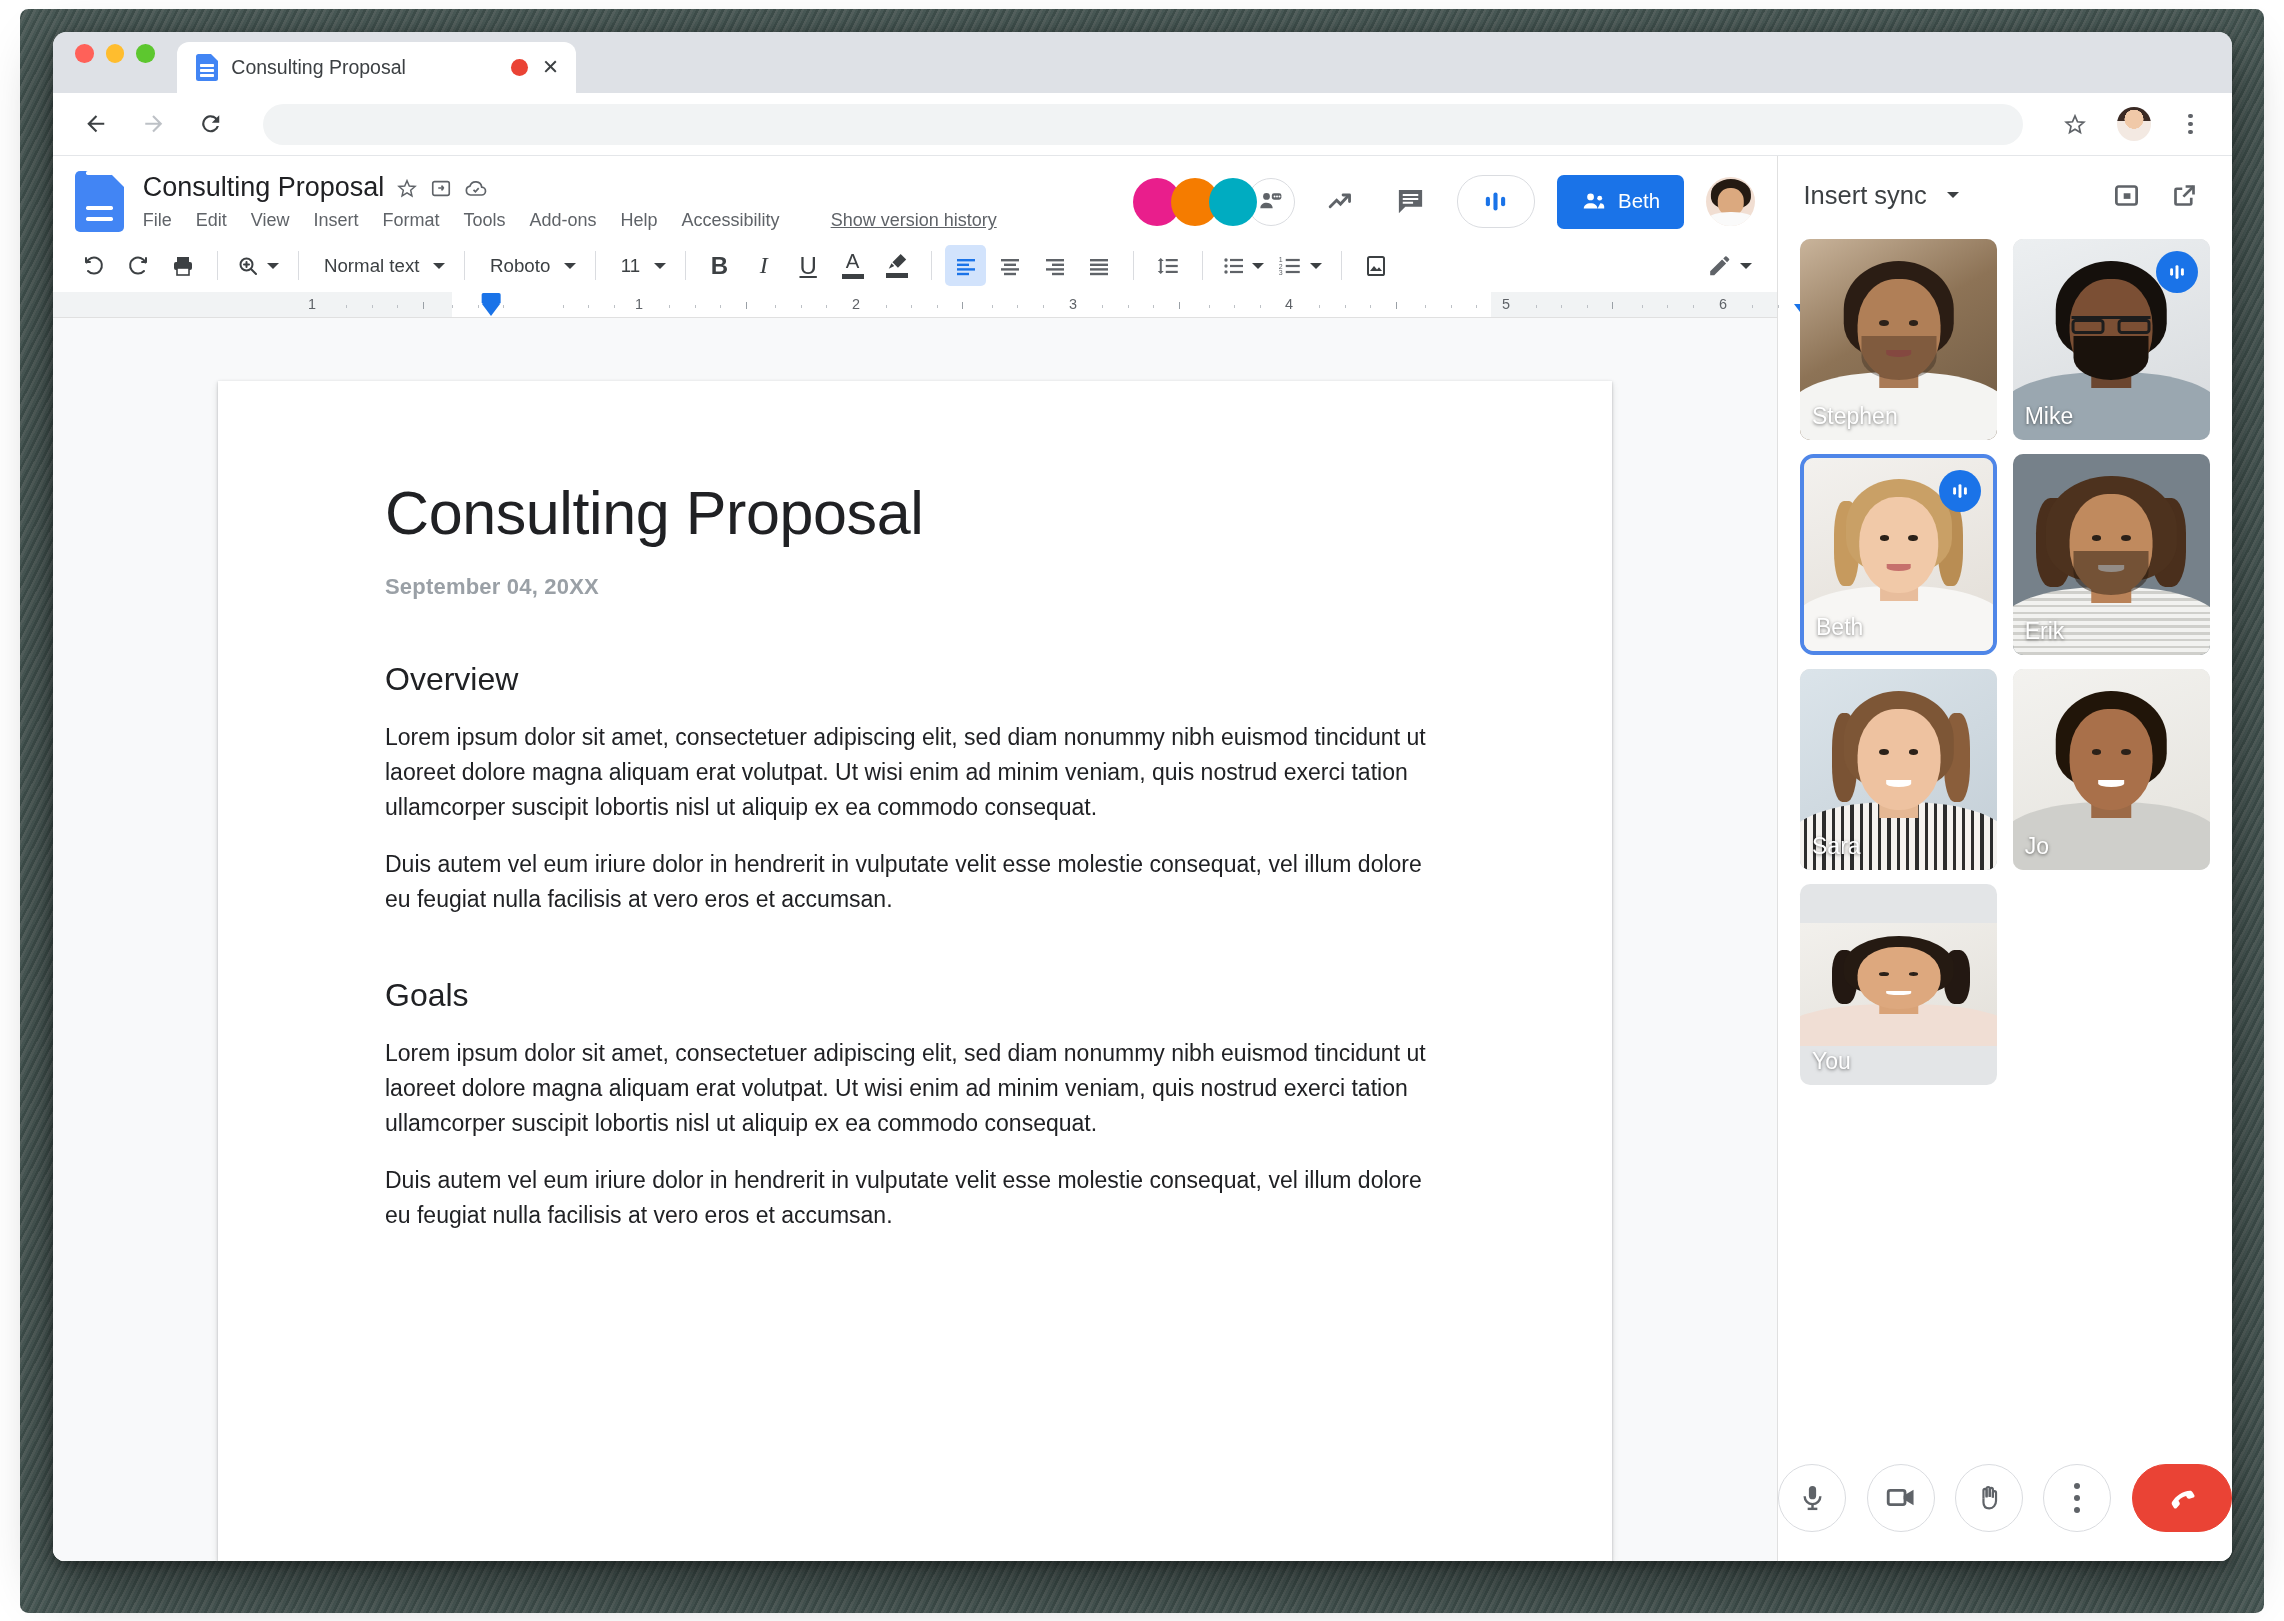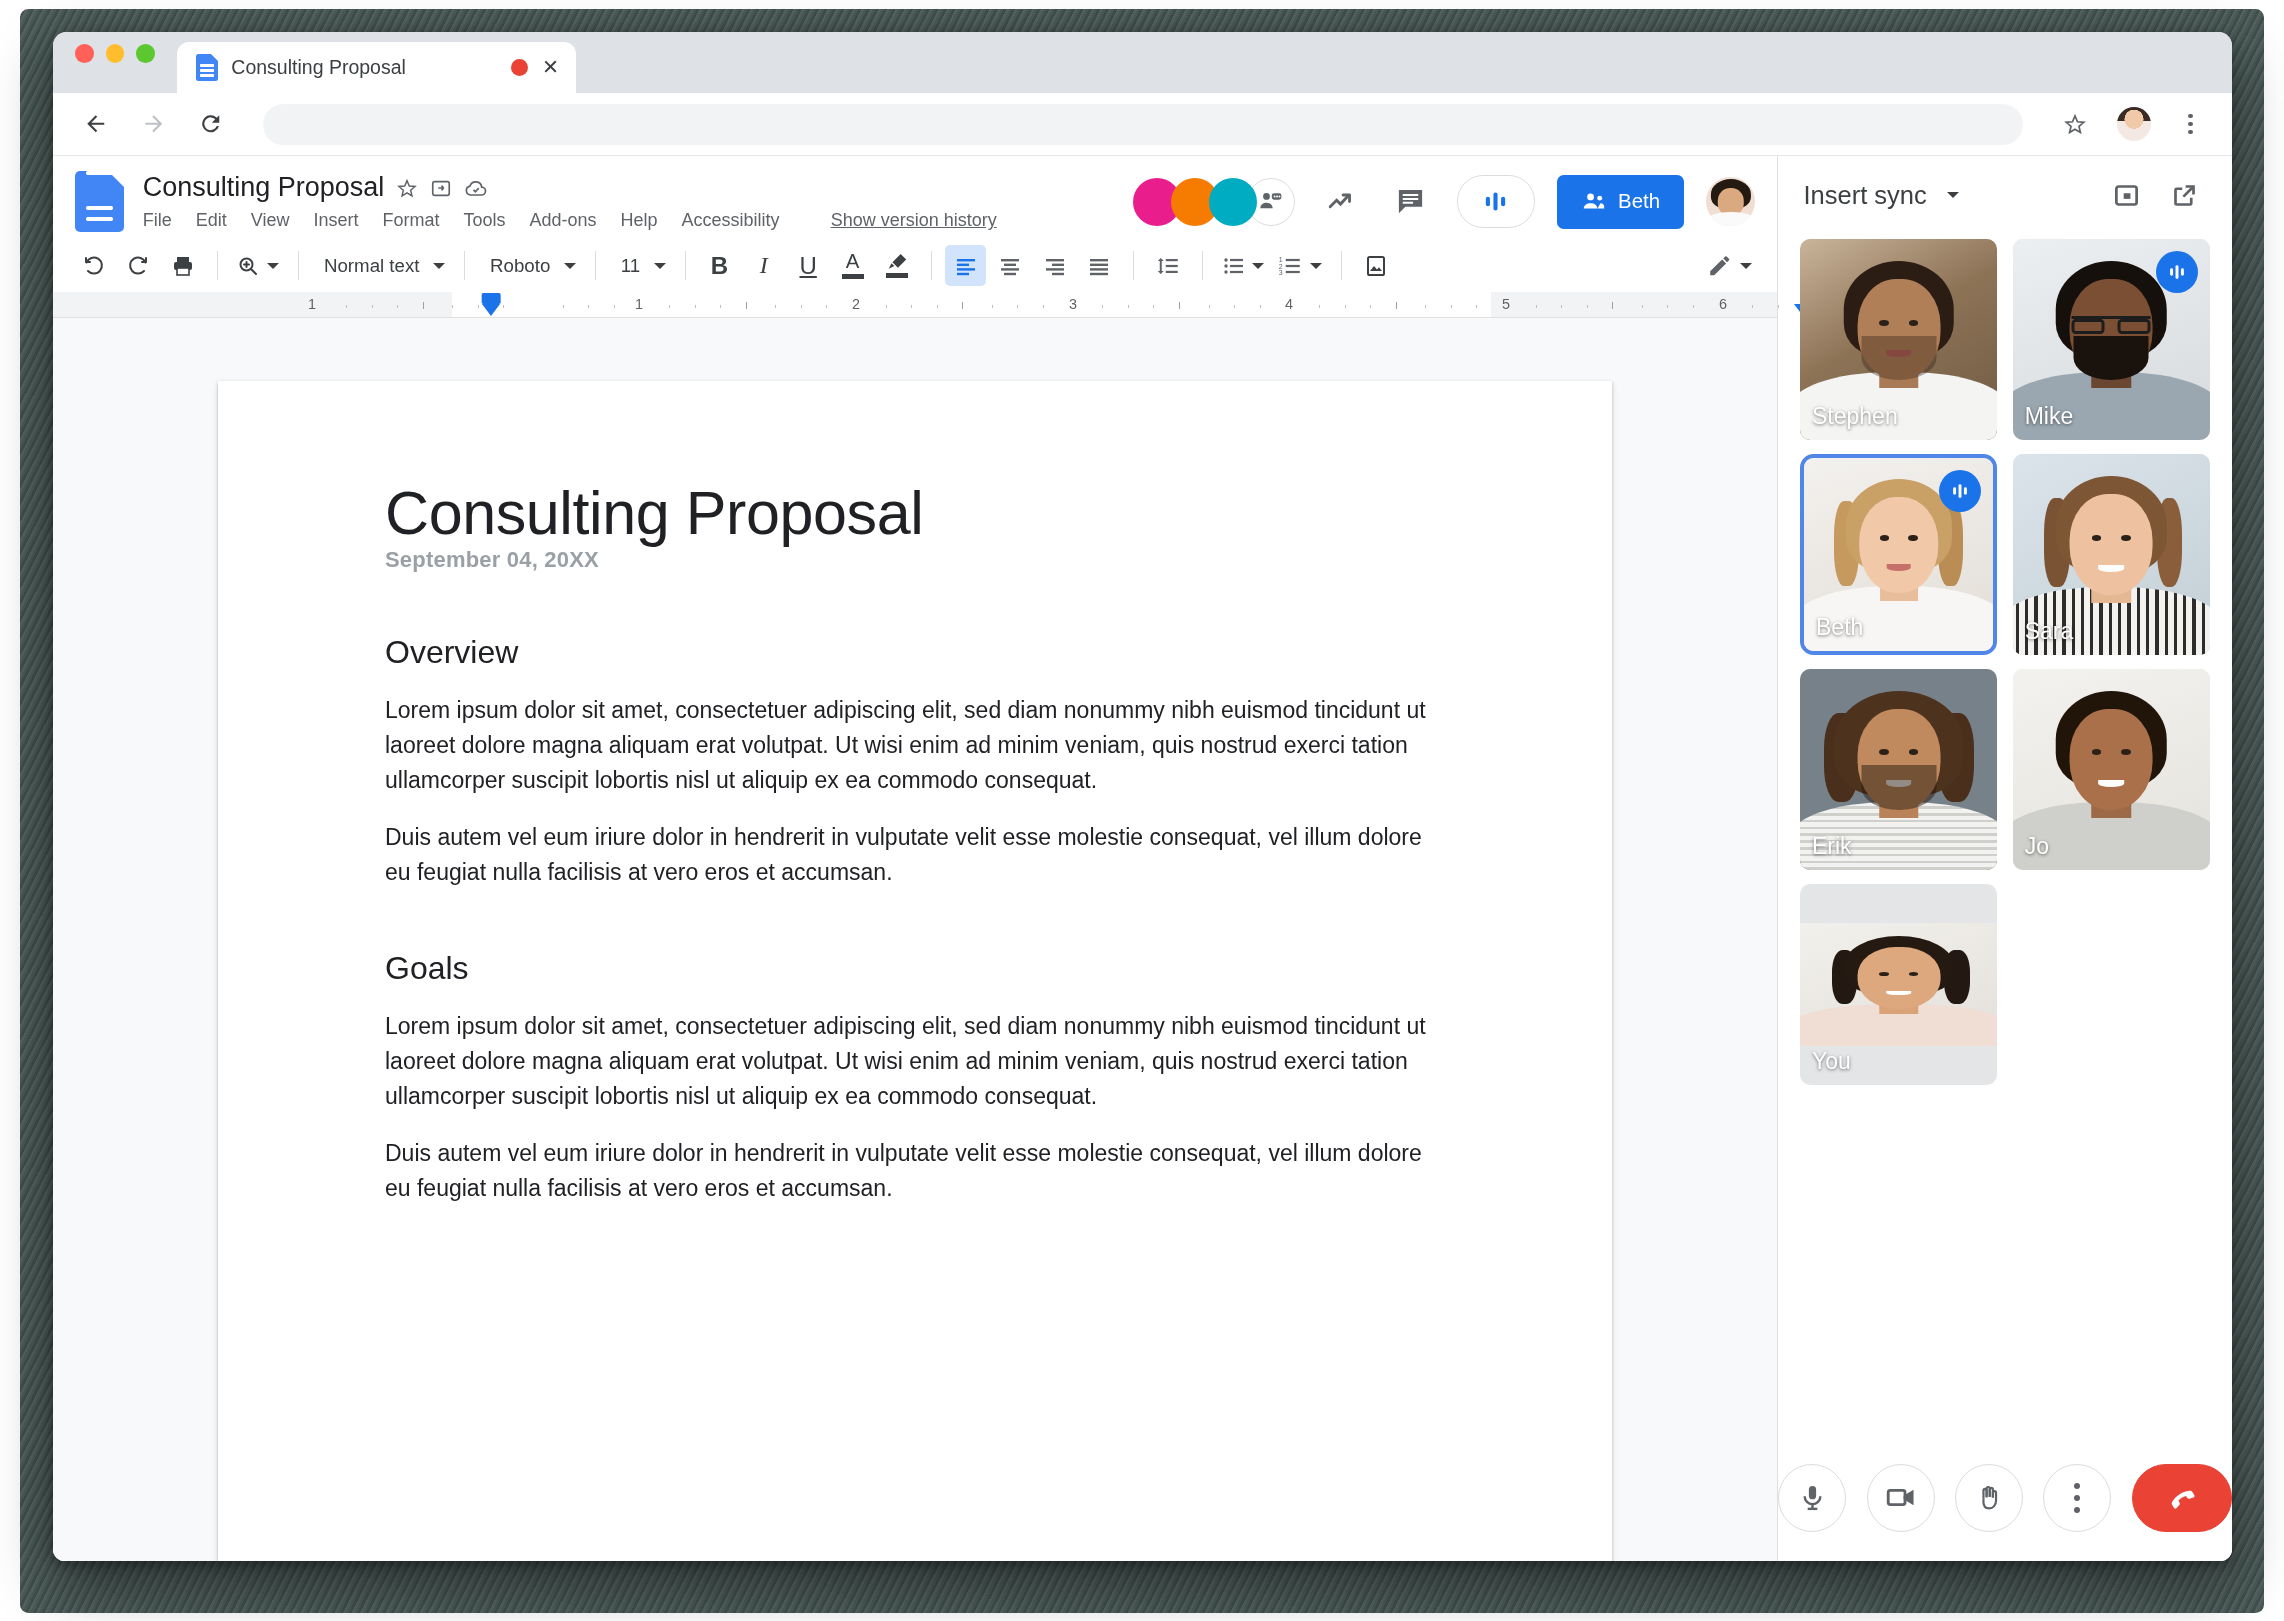--- a/index.html
+++ b/index.html
@@ -185,21 +185,21 @@
   .indent-top { position: absolute; width: 18.7px; height: 11px; background: #1a73e8; border-radius: 1.7px; top: 0.8px; transform: translateX(-50%); }
   .indent-bot { position: absolute; width: 0; height: 0; border-left: 9.3px solid transparent; border-right: 9.3px solid transparent; border-top: 12px solid #1a73e8; top: 12px; transform: translateX(-50%); }
 
   
   .canvas { flex: 1; background: #f8f9fa; overflow: hidden; display: flex; justify-content: center; padding-top: 63px; }
   .page {
     width: 1394px; background: #fff; box-shadow: 0 0.8px 2.5px rgba(60,64,67,.3), 0 3.4px 6.8px rgba(60,64,67,.15);
     padding: 99px 167px 51px 167px;
   }
   .doc-h1 { font-size: 61px; color: #202124; font-weight: 400; letter-spacing: -0.4px; line-height: 1.1; }
-  .doc-sub { font-size: 22px; color: #9aa0a6; font-weight: 700; letter-spacing: 0.2px; }
+  .doc-sub { font-size: 22px; color: #9aa0a6; font-weight: 700; margin-top: 27px; letter-spacing: 0.2px; }
   .doc-h2 { font-size: 32px; color: #202124; font-weight: 400; margin-top: 61px; }
   .doc-p { font-size: 23px; color: #202124; line-height: 1.52; margin-top: 22px; }
 
   
   .meet-panel {
     width: 455px; flex: 0 0 455px;
     background: #fff; border-left: 0.8px solid #e0e0e0;
     display: flex; flex-direction: column;
   }
   .meet-head { height: 78px; flex: 0 0 78px; display: flex; align-items: center; padding: 0 25.5px; gap: 13.6px; }
@@ -742,53 +742,53 @@
                   <rect x="16.3" y="8" width="3.2" height="8" rx="1.6"></rect>
                 </svg>
             </span>
             <span class="name">Beth</span>
           </div>
 
 
           <div class="tile">
             <div class="photo">
               <div class="pt">
-                <div class="bg" style="background:linear-gradient(150deg,#dbe4ea 0%,#c3ced6 100%)"></div>
-                <div class="shoulders" style="background:repeating-linear-gradient(90deg,#f4f2ef 0 6px,#2c2c2c 6px 9.3px)"></div>
-                <div class="neck" style="background:#e5b894"></div>
-                <div class="hairside" style="left:16%;background:#7a5334"></div>
-                <div class="hairside" style="right:14%;background:#8a5e3b"></div>
-                <div class="hair" style="background:#7d5636"></div>
-                <div class="head" style="background:#eec2a0"></div>
-                <div class="eye" style="left:40%"></div>
-                  <div class="eye" style="right:40%"></div>
-                <div class="mouth" style="background:#fff"></div>
-              </div>
-            </div>
-            <span class="name">Sara</span>
-          </div>
-
-          <div class="tile">
-            <div class="photo">
-              <div class="pt">
                 <div class="bg" style="background:#76818a"></div>
                 <div class="shoulders" style="background:repeating-linear-gradient(#f2f2f0 0 4.2px,#cfcfcb 4.2px 6.8px)"></div>
                 <div class="neck" style="background:#b98258"></div>
                 <div class="hairside" style="left:12%;background:#4a2f1c;width:18%"></div>
                 <div class="hairside" style="right:12%;background:#4a2f1c;width:18%"></div>
                 <div class="hair" style="background:#513venue"></div>
                 <div class="hair" style="background:#4d321e;width:66%;height:52%"></div>
                 <div class="head" style="background:#c08a5e"></div>
                 <div class="eye" style="left:40%"></div>
                   <div class="eye" style="right:40%"></div>
                 <div class="mouth" style="background:#fff"></div>
                 <div class="beard" style="background:rgba(40,26,14,.5)"></div>
               </div>
             </div>
             <span class="name">Erik</span>
+          </div>
+
+          <div class="tile">
+            <div class="photo">
+              <div class="pt">
+                <div class="bg" style="background:linear-gradient(150deg,#dbe4ea 0%,#c3ced6 100%)"></div>
+                <div class="shoulders" style="background:repeating-linear-gradient(90deg,#f4f2ef 0 6px,#2c2c2c 6px 9.3px)"></div>
+                <div class="neck" style="background:#e5b894"></div>
+                <div class="hairside" style="left:16%;background:#7a5334"></div>
+                <div class="hairside" style="right:14%;background:#8a5e3b"></div>
+                <div class="hair" style="background:#7d5636"></div>
+                <div class="head" style="background:#eec2a0"></div>
+                <div class="eye" style="left:40%"></div>
+                  <div class="eye" style="right:40%"></div>
+                <div class="mouth" style="background:#fff"></div>
+              </div>
+            </div>
+            <span class="name">Sara</span>
           </div>
 
           <div class="tile">
             <div class="photo">
               <div class="pt">
                 <div class="bg" style="background:linear-gradient(160deg,#f3f2ef 0%,#e4e2dc 100%)"></div>
                 <div class="shoulders" style="background:#cfcfcb"></div>
                 <div class="neck" style="background:#9c6a47"></div>
                 <div class="hair" style="background:#211509"></div>
                 <div class="head" style="background:#a9704a"></div>

